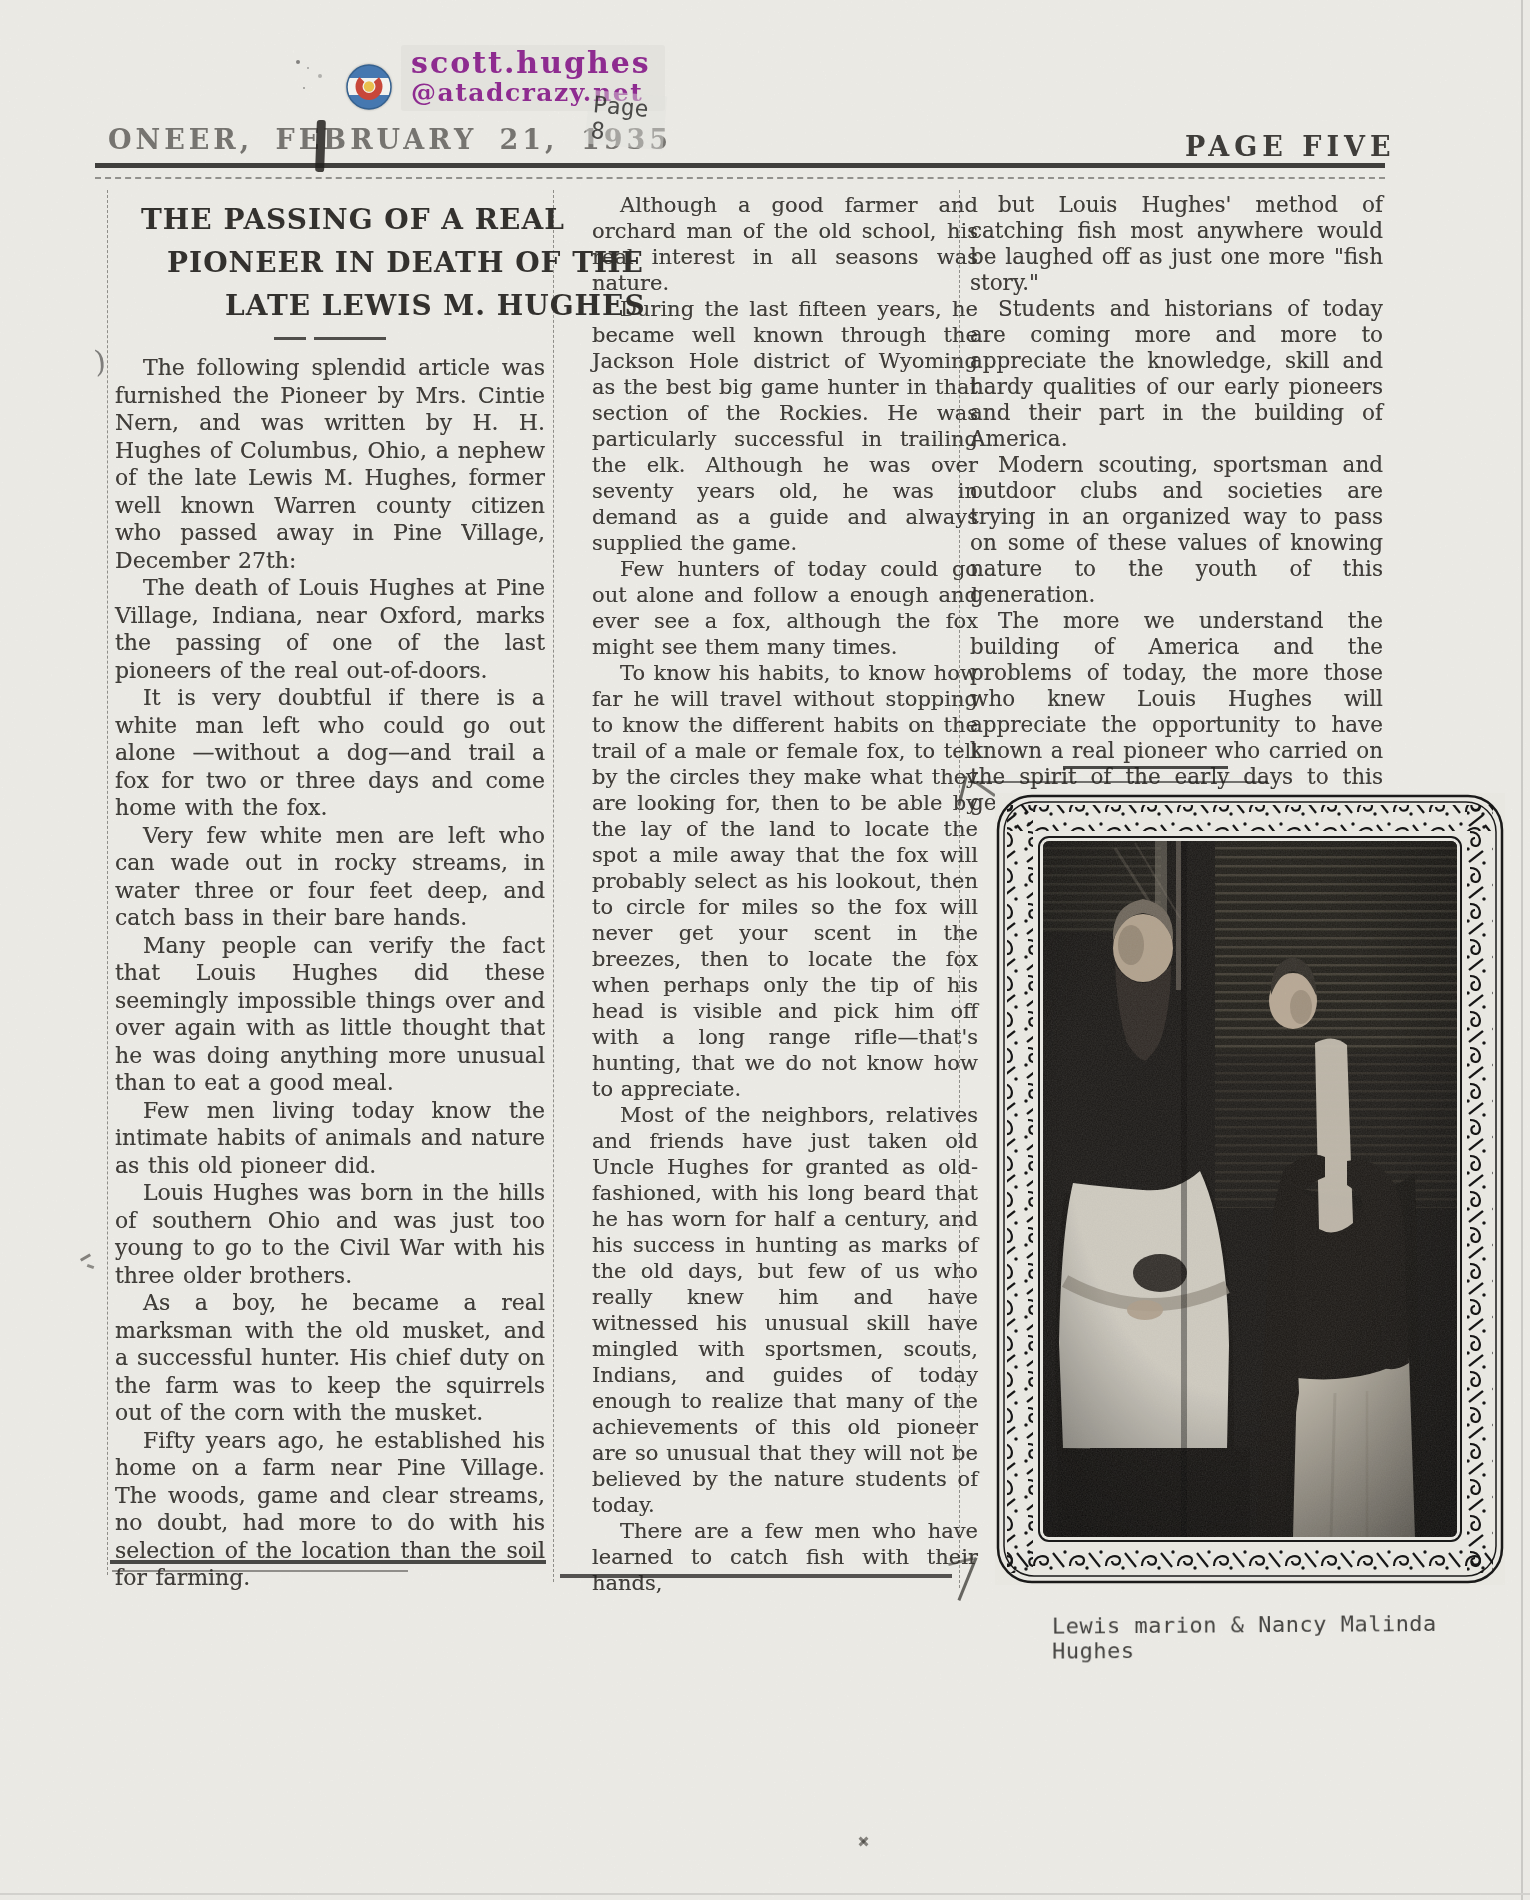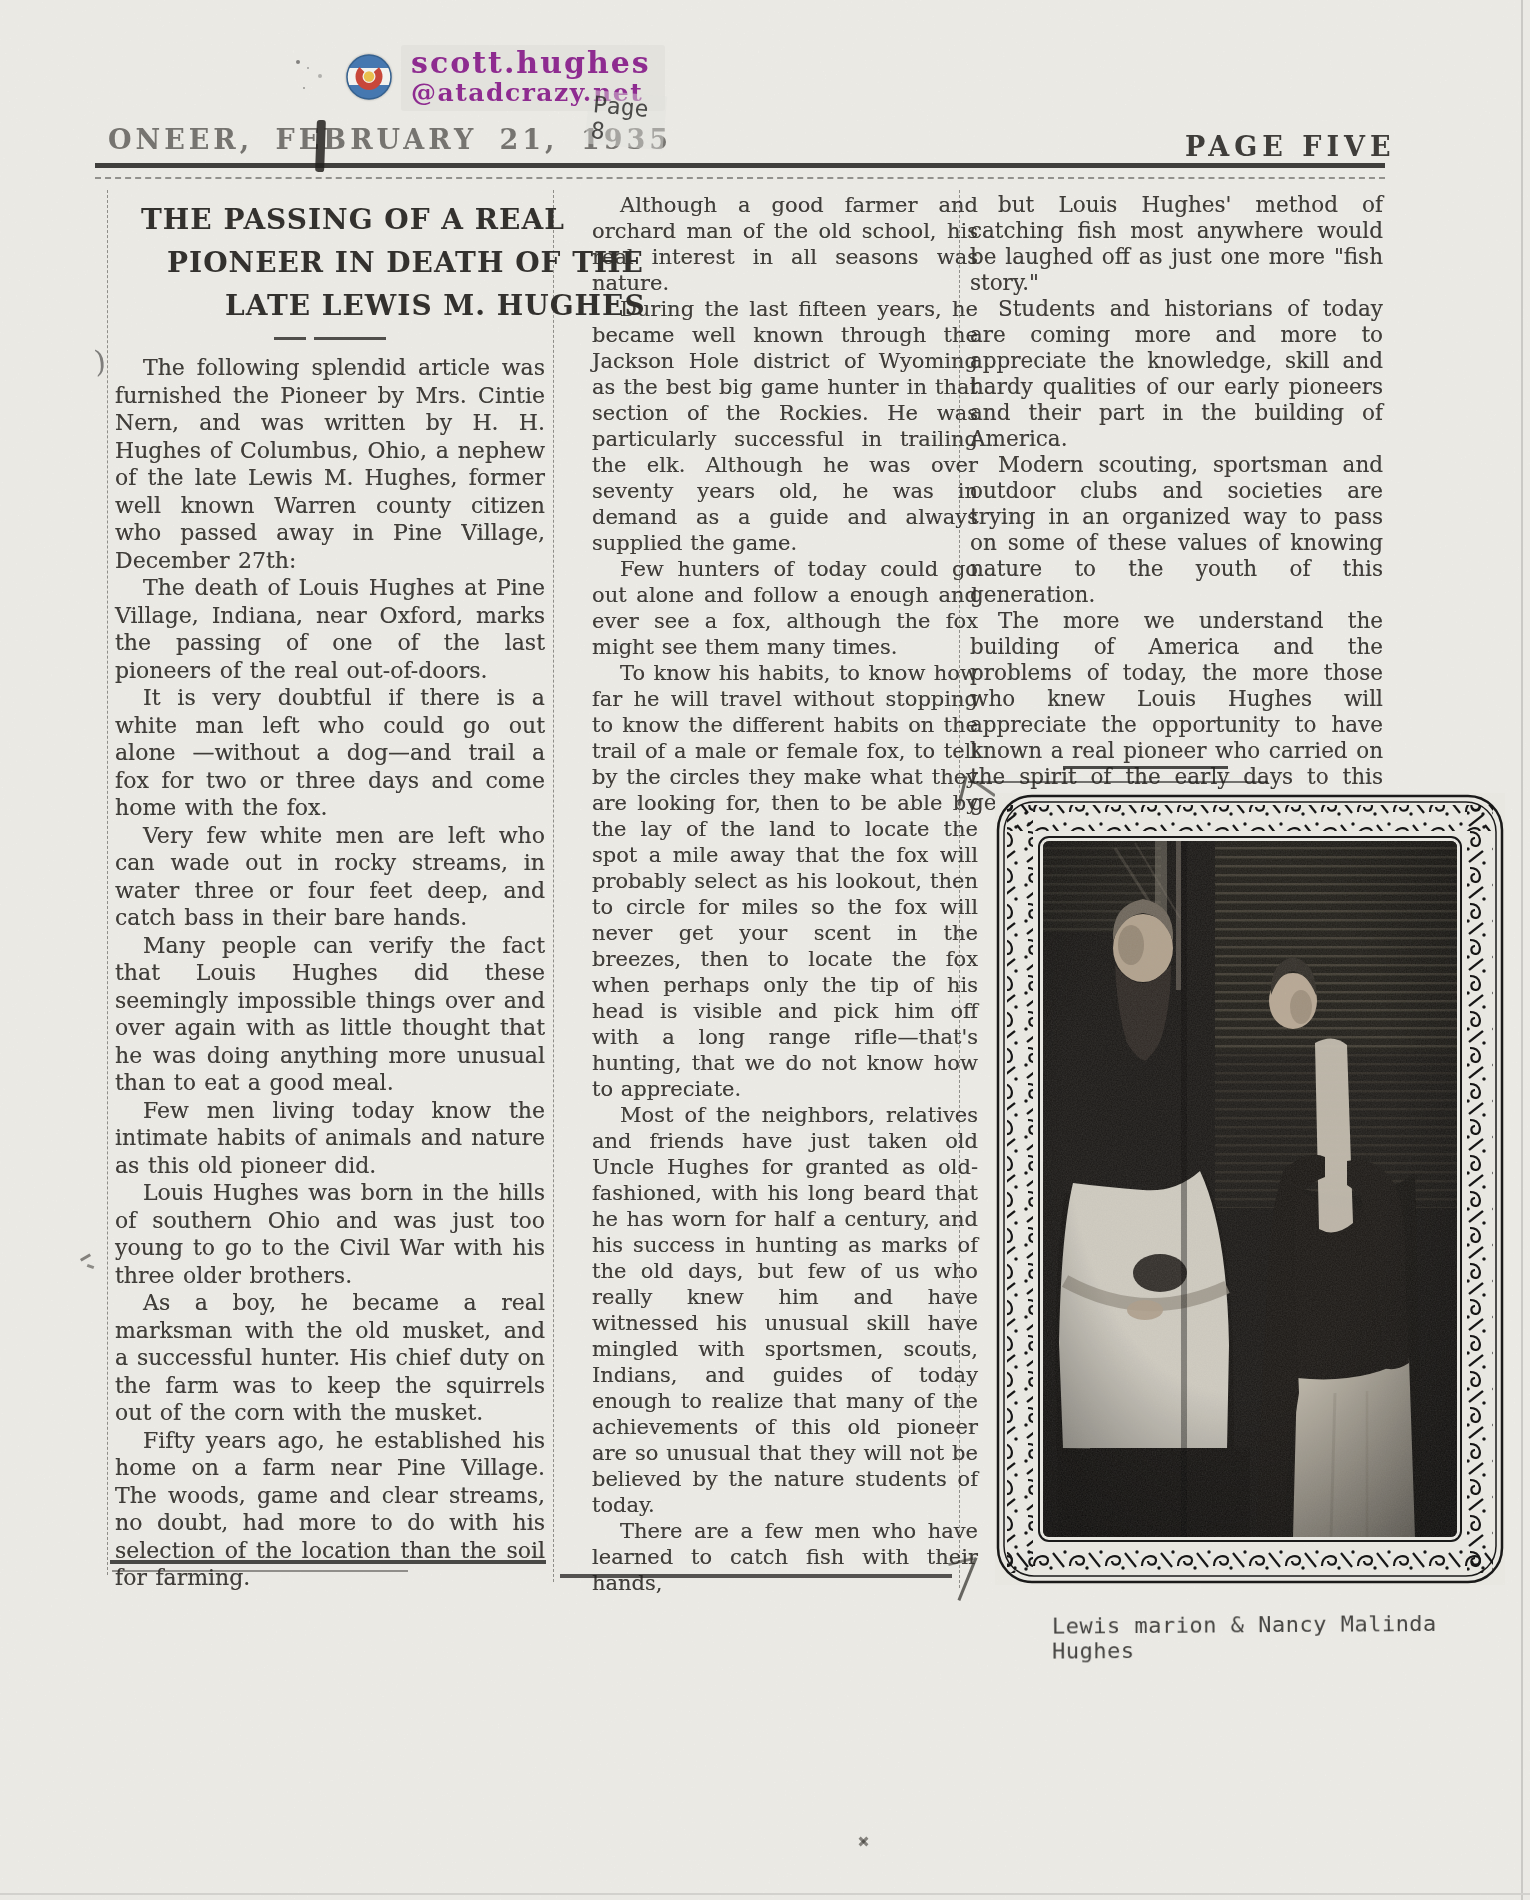--- a/index.html
+++ b/index.html
@@ -12,21 +12,21 @@
   
   .noise{position:absolute;left:0;top:0;width:1530px;height:1900px;z-index:40;pointer-events:none;}
   .edge-right{position:absolute;left:1521px;top:0;width:2px;height:1900px;background:#d2d1cd;}
   .edge-bottom{position:absolute;left:0;top:1893px;width:1530px;height:2px;background:#dbdad6;}
   .blot{position:absolute;background:#171512;border-radius:3px;}
   .speck{position:absolute;background:#2a2823;}
   .speckles{position:absolute;width:4px;height:4px;border-radius:50%;background:rgba(40,40,40,.55);
     box-shadow:10px 6px 0 -1px rgba(40,40,40,.4),22px 14px 0 rgba(40,40,40,.3),6px 26px 0 -1px rgba(40,40,40,.45),32px 30px 0 -2px rgba(40,40,40,.3);}
   .margin-mark{position:absolute;font-size:30px;color:#333;opacity:.6;}
   
-  .watermark{position:absolute;left:345px;top:45px;z-index:45;display:flex;align-items:flex-start;}
+  .watermark{position:absolute;left:345px;top:45px;z-index:45;display:flex;align-items:flex-end;}
   .wm-logo{width:48px;height:48px;margin-top:8px;filter:drop-shadow(0 0 1px rgba(0,0,0,.3));}
   .wm-box{margin-left:8px;background:rgba(222,221,217,.6);border-radius:3px;padding:2px 14px 5px 10px;}
   .wm-name{font-weight:bold;font-size:30px;line-height:32px;letter-spacing:2px;color:#8e2b90;}
   .wm-handle{font-weight:bold;font-size:25px;line-height:27px;letter-spacing:1.5px;color:#8e2b90;}
   .wm-page{position:absolute;left:242px;top:48px;font-family:"DejaVu Sans Mono","Liberation Mono",monospace;
     font-size:23px;color:#3a3a38;background:rgba(226,225,221,.5);padding:1px 5px;transform:rotate(5deg);opacity:.9;}
   
   .masthead-date{position:absolute;left:108px;top:124px;font-weight:bold;font-size:27px;letter-spacing:4px;
     word-spacing:9px;color:#3c3a36;opacity:.68;filter:blur(.5px);}
   .masthead-page{position:absolute;left:1185px;top:131px;font-weight:bold;font-size:27px;letter-spacing:5px;

